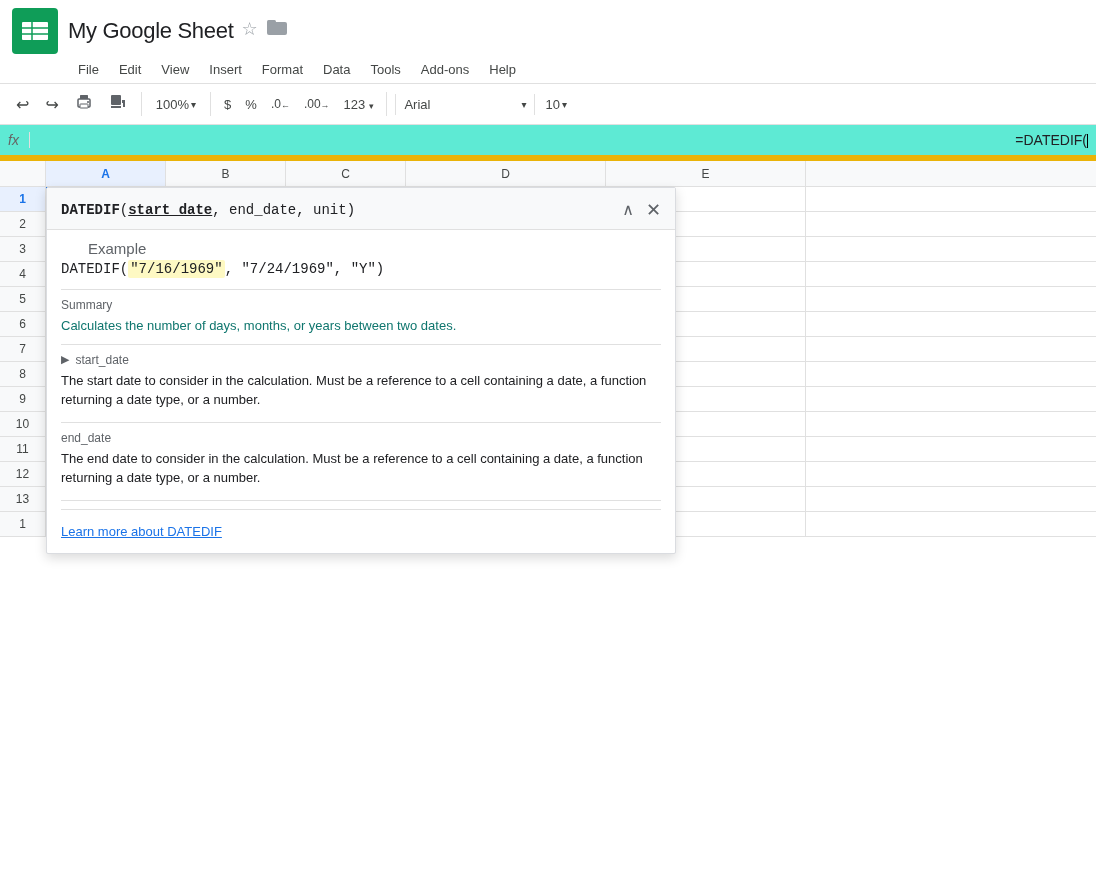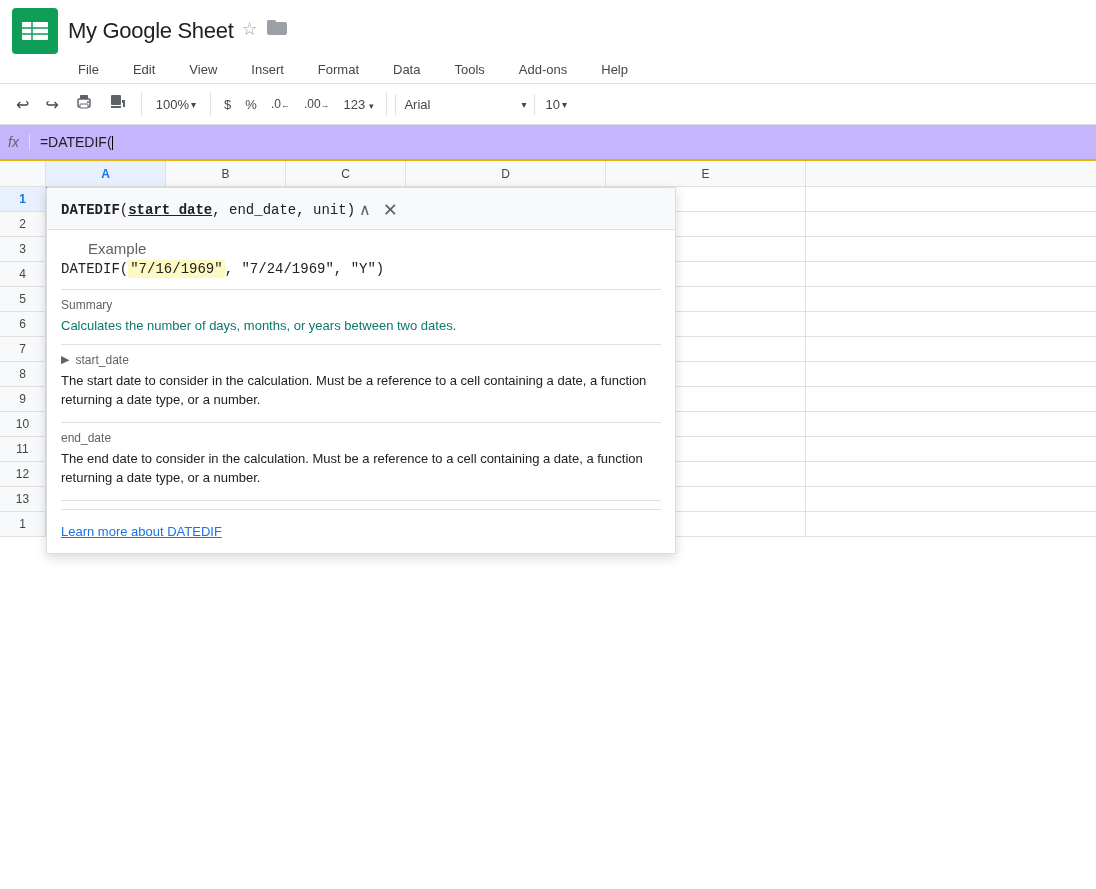--- a/index.html
+++ b/index.html
@@ -37,21 +37,21 @@
       color: #9aa0a6;
       font-size: 18px;
       cursor: pointer;
     }
 
     
     .menu-bar {
       display: flex;
       align-items: center;
       padding: 0 4px 2px 68px;
-      gap: 14px;
+      gap: 0;
       background: #fff;
     }
     .menu-item {
       padding: 4px 10px;
       font-size: 13px;
       color: #444746;
       cursor: pointer;
       border-radius: 4px;
     }
 
@@ -126,24 +126,25 @@
       background: none;
       cursor: pointer;
       font-size: 13px;
       color: #444746;
     }
 
     
     .formula-bar {
       display: flex;
       align-items: center;
-      border-bottom: 2px solid #eab308;
+      border-bottom: 6px solid #eab308;
       padding: 2px 8px;
       height: 36px;
-      background: #c4b5fd;
+      background: #5eead4;
+      text-align: right;
     }
     .fx-label {
       font-style: italic;
       color: #666;
       font-size: 14px;
       margin-right: 10px;
       padding-right: 10px;
       border-right: 1px solid #e0e0e0;
     }
     .formula-input {
@@ -245,21 +246,21 @@
       width: 630px;
       background: #fff;
       border: 1px solid #dadce0;
       box-shadow: 0 4px 12px rgba(0,0,0,0.15);
       z-index: 100;
       border-radius: 2px;
     }
     .popup-header {
       display: flex;
       align-items: center;
-      justify-content: flex-start;
+      justify-content: space-between;
       padding: 10px 14px 8px 14px;
       background: #f8f9fa;
       border-bottom: 1px solid #e0e0e0;
     }
     .popup-function-sig {
       font-family: 'Courier New', monospace;
       font-size: 14px;
       color: #202124;
     }
     .popup-function-sig .func-name {

